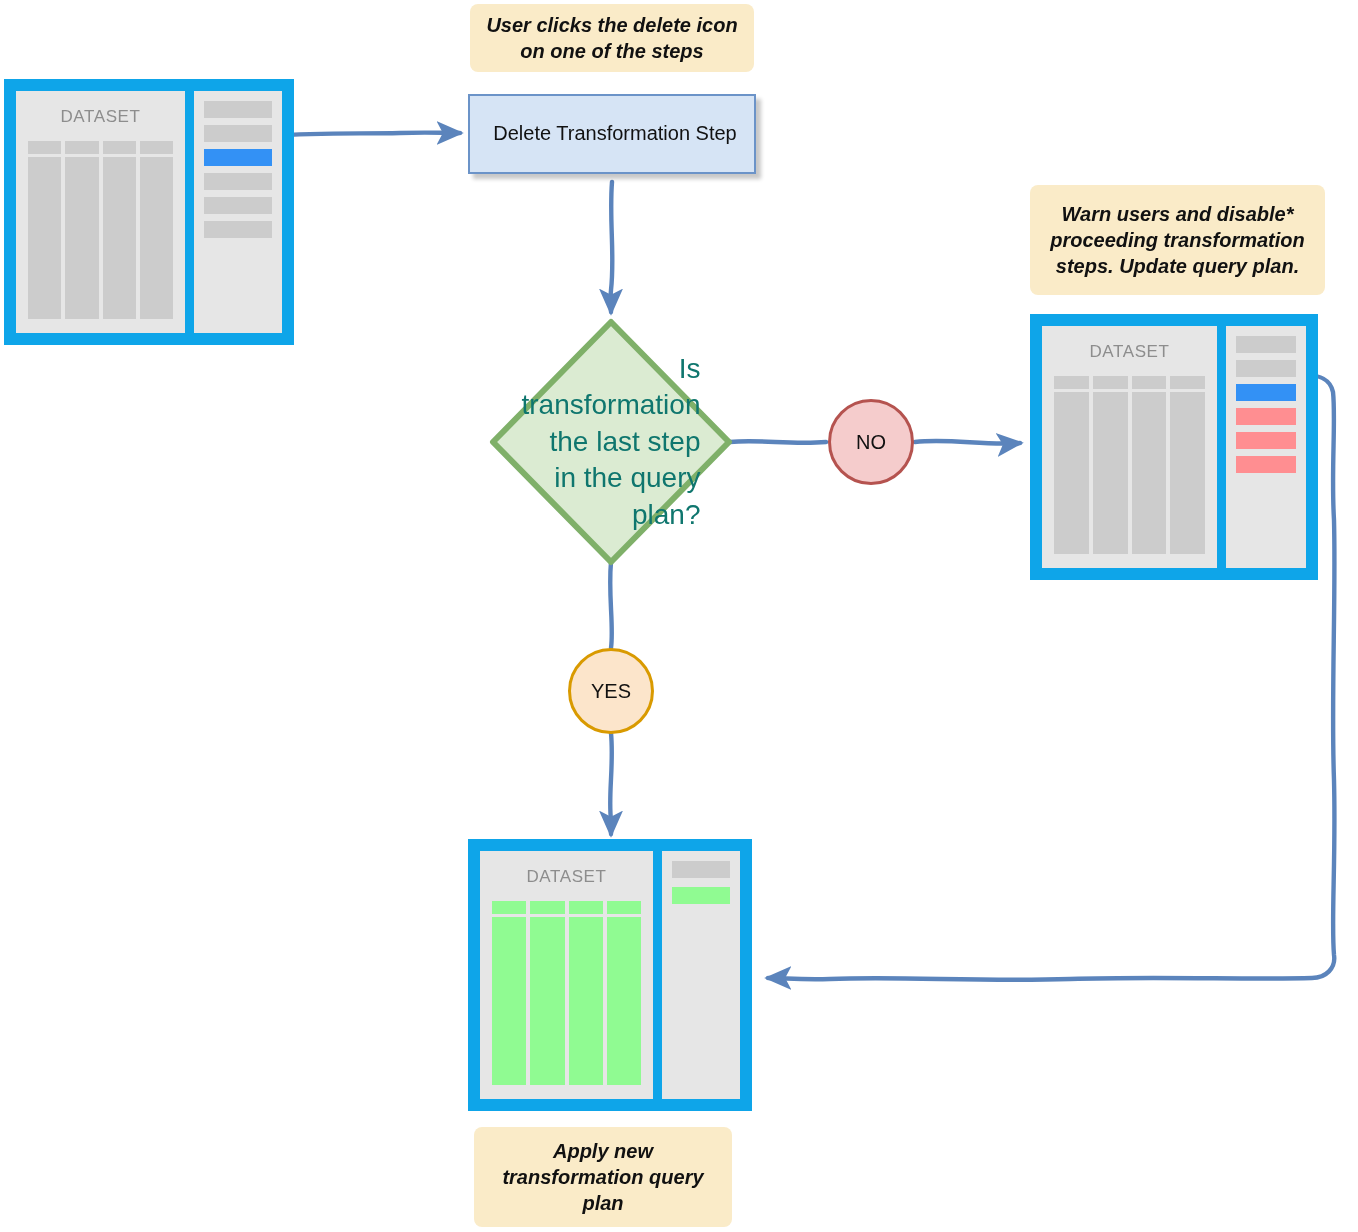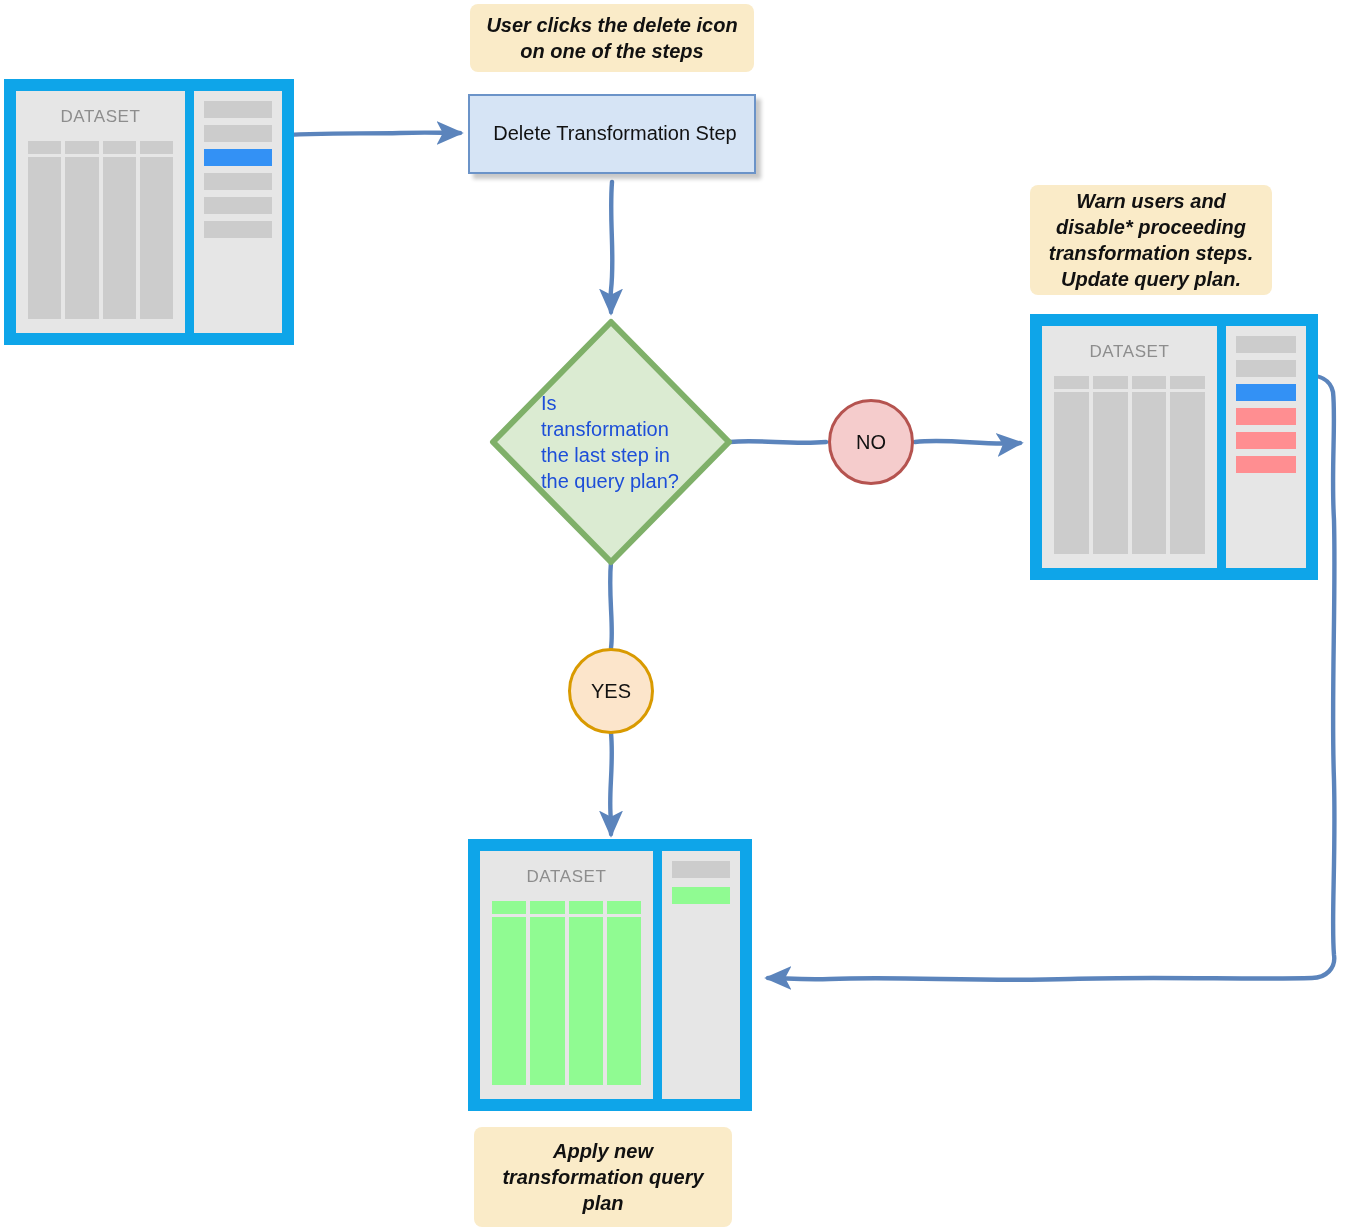--- a/index.html
+++ b/index.html
@@ -115,24 +115,24 @@
   .diamond-wrap { position: absolute; }
   .diamond-wrap svg { position: absolute; left: 0; top: 0; }
   .diamond-text {
     position: absolute;
     left: 0; top: 0;
     width: 100%;
     height: 100%;
     display: flex;
     align-items: center;
     justify-content: center;
-    text-align: left;
-    font-size: 20px;
+    text-align: right;
+    font-size: 28px;
     line-height: 1.3;
-    color: #1d4ed8;
+    color: #0f766e;
     padding: 0 52px;
     box-sizing: border-box;
     font-family: "Liberation Sans", sans-serif;
   }
 
   
   .label-circle {
     position: absolute;
     border-radius: 50%;
     display: flex;
@@ -242,21 +242,21 @@
     <svg width="244" height="248" viewBox="0 0 244 248">
       <polygon points="122,4 240,124 122,244 4,124" fill="#dbebd2" stroke="#7fb069" stroke-width="6" stroke-linejoin="round"></polygon>
     </svg>
     <div class="diamond-text">Is transformation the last step in the query plan?</div>
   </div>
 
   <div class="label-circle yes" style="left:568px; top:648px; width:86px; height:86px;">YES</div>
 
   <div class="label-circle no" style="left:828px; top:399px; width:86px; height:86px;">NO</div>
 
-  <div class="note" style="left:1030px; top:185px; width:242px; height:110px;">Warn users and disable* proceeding transformation steps. Update query plan.</div>
+  <div class="note" style="left:1030px; top:185px; width:295px; height:110px;">Warn users and disable* proceeding transformation steps. Update query plan.</div>
 
   <div class="dataset-panel" style="left:1030px; top:314px; width:288px; height:266px;">
     <div class="ds-main">
       <div class="ds-title">DATASET</div>
       <div class="ds-table">
         <div class="ds-head-row">
           <div class="ds-head-cell"></div>
           <div class="ds-head-cell"></div>
           <div class="ds-head-cell"></div>
           <div class="ds-head-cell"></div>

